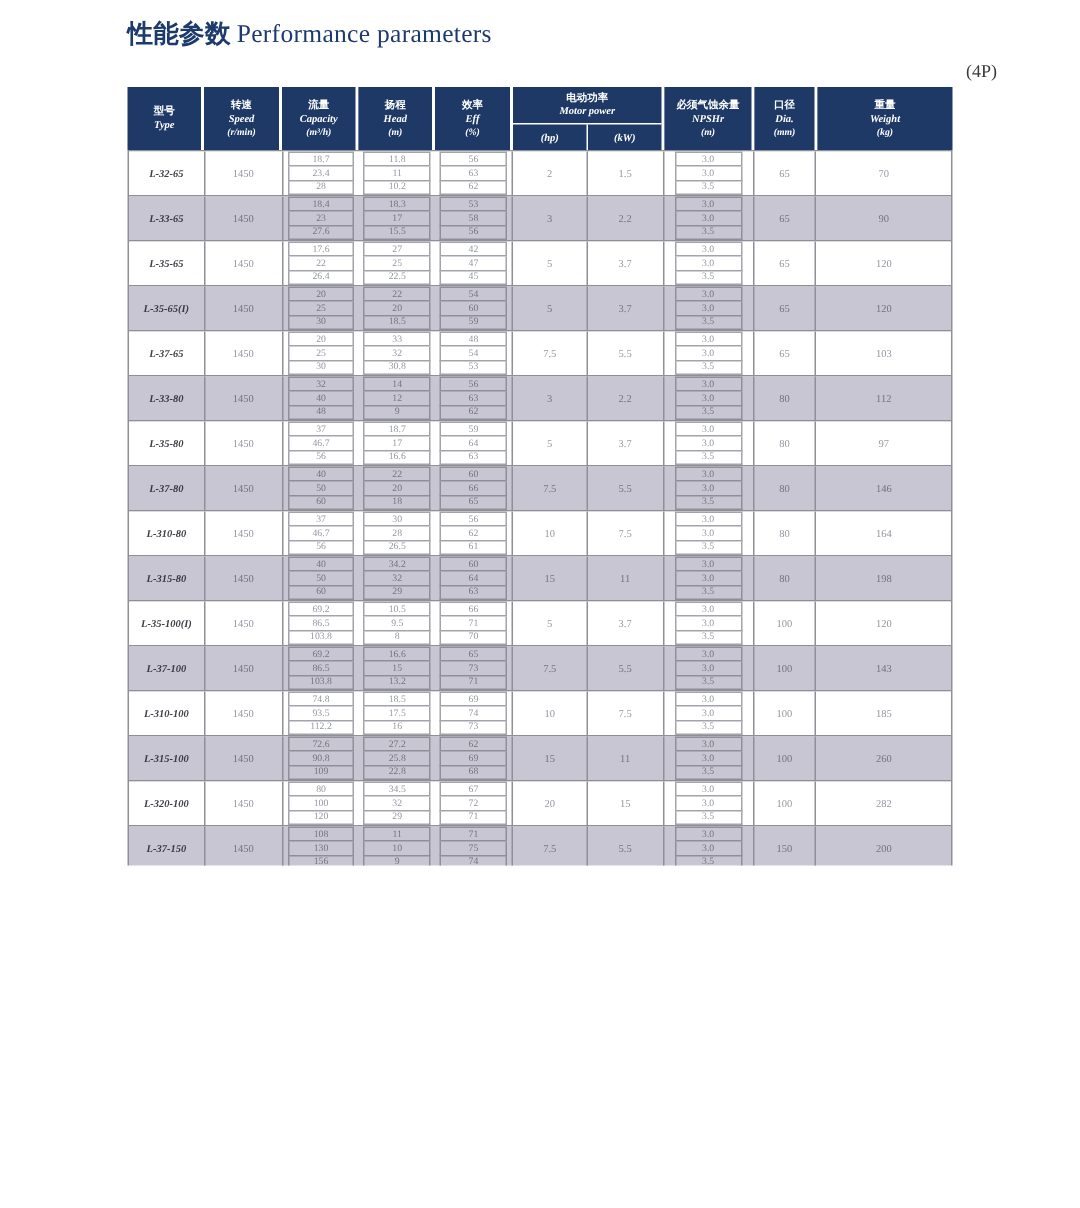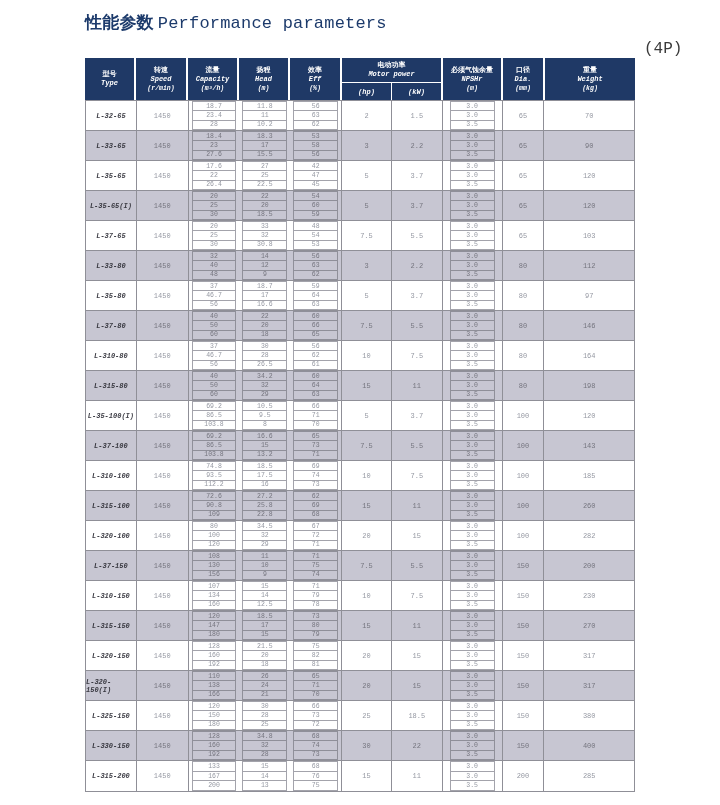--- a/index.html
+++ b/index.html
@@ -1,22 +1,22 @@
 <!DOCTYPE html>
 <html><head>
 <meta charset="utf-8">
 <style>
   html,body { margin:0; padding:0; }
   .page {
-    position:relative; width:720px; height:805px; background:#ffffff;
-    font-family:Liberation Mono, monospace; overflow:hidden;
+    position:relative; width:720px; height:577px; background:#ffffff;
+    font-family:Liberation Serif, serif; overflow:hidden;
   }
   .title { position:absolute; left:85px; top:11px; font-size:17px; color:#1c3a6b; letter-spacing:0.2px; }
   .title .zh { font-weight:bold; margin-right:4px; }
-  .corner-note { position:absolute; left:644px; top:40px; font-size:16px; color:#3a3a3a; }
+  .corner-note { position:absolute; left:644px; top:40px; font-size:12px; color:#3a3a3a; }
 
   .tbl { position:absolute; left:85px; top:58px; width:550px; }
 
   
   .thead { display:flex; height:42px; }
   .th {
     background:#1f3966; color:#fff; box-sizing:border-box; border-right:2px solid #fff;
     display:flex; flex-direction:column; justify-content:center; align-items:center; text-align:center;
   }
   .th .zh   { font-size:7px;  font-weight:bold; line-height:9px; }

